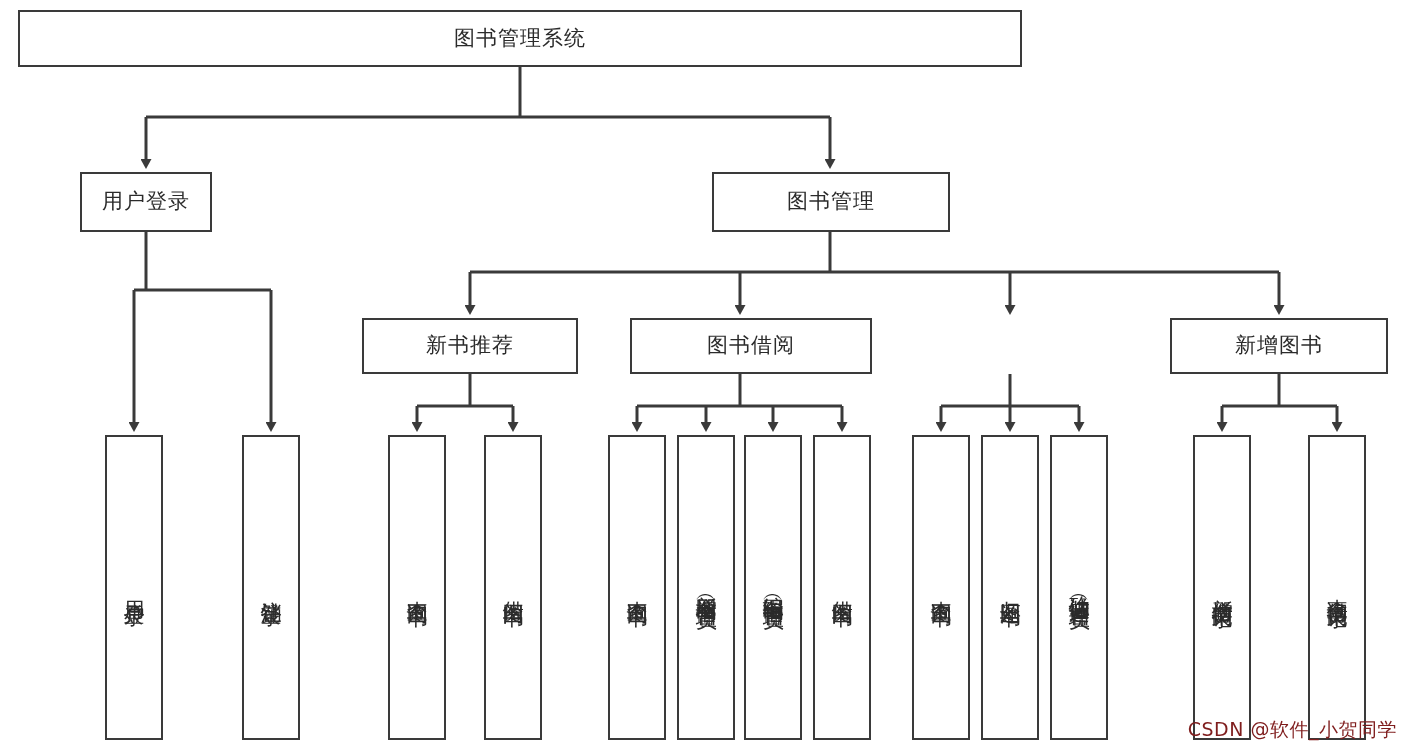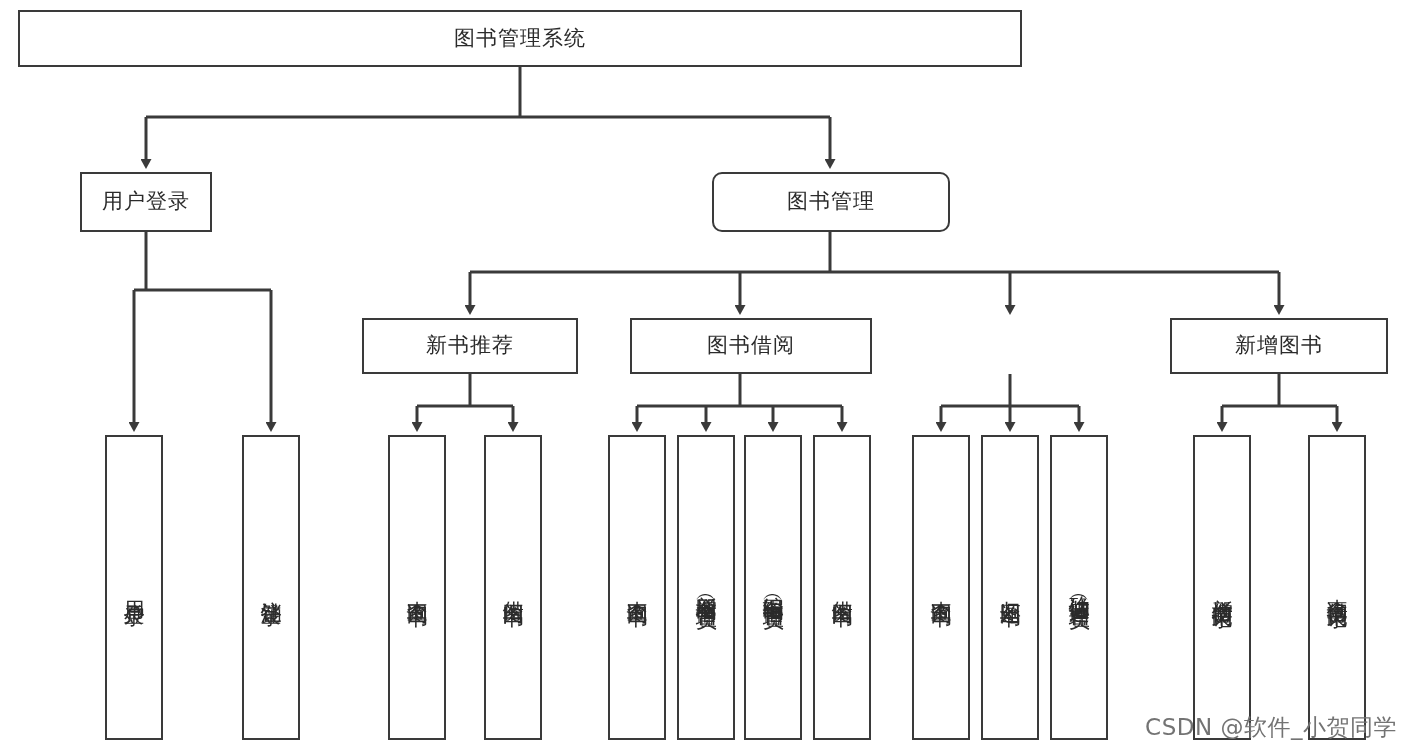--- a/index.html
+++ b/index.html
@@ -51,22 +51,22 @@
   .node.vert .txt {
     writing-mode: vertical-rl;
     text-orientation: upright;
     text-align: center;
     white-space: normal;
   }
   #watermark {
     position: absolute;
     right: 8px;
     bottom: 4px;
-    font-size: 23px;
-    color: #737373;
+    font-size: 19px;
+    color: #7f1d1d;
     letter-spacing: 0.5px;
     white-space: nowrap;
   }
 </style>
 </head>
 <body>
 
 <div id="stage">
 
   <svg id="wires" viewBox="0 0 1405 747" xmlns="http://www.w3.org/2000/svg">
@@ -121,21 +121,21 @@
     </g>
   </svg>
 
   <div class="node horiz" style="left:18px; top:10px; width:1004px; height:57px;">
     <span class="txt">图书管理系统</span>
   </div>
 
   <div class="node horiz" style="left:80px; top:172px; width:132px; height:60px;">
     <span class="txt">用户登录</span>
   </div>
-  <div class="node horiz" style="left:712px; top:172px; width:238px; height:60px;border-radius:10px;">
+  <div class="node horiz" style="left:712px; top:172px; width:238px; height:60px;">
     <span class="txt">图书管理</span>
   </div>
 
   <div class="node horiz" style="left:362px; top:318px; width:216px; height:56px;">
     <span class="txt">新书推荐</span>
   </div>
   <div class="node horiz" style="left:630px; top:318px; width:242px; height:56px;">
     <span class="txt">图书借阅</span>
   </div>
   <div class="node horiz" style="left:1170px; top:318px; width:218px; height:56px;">

